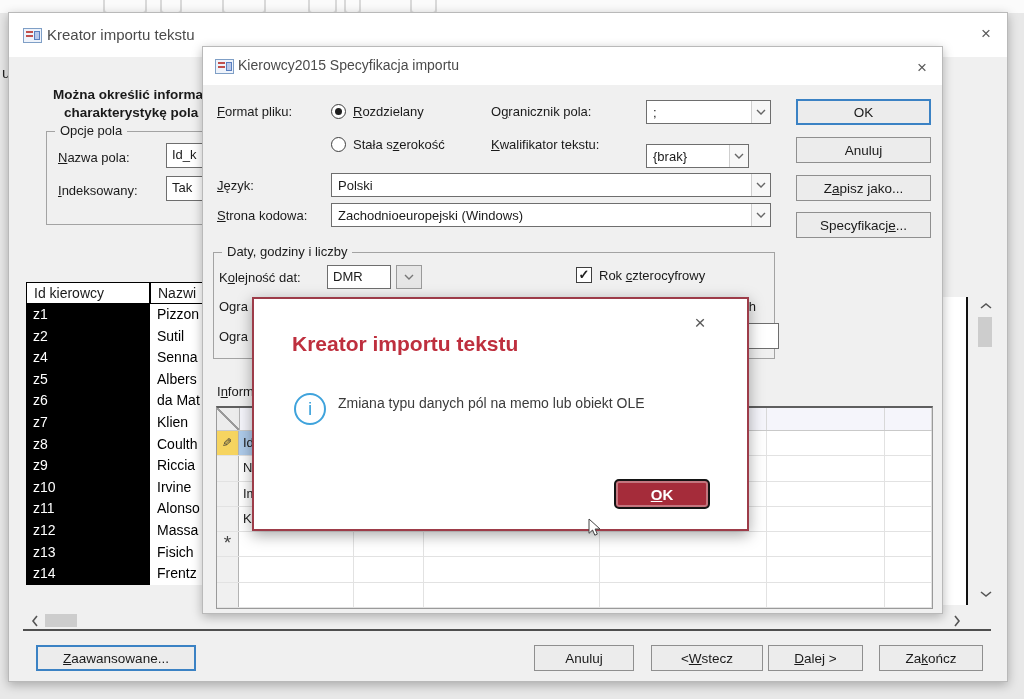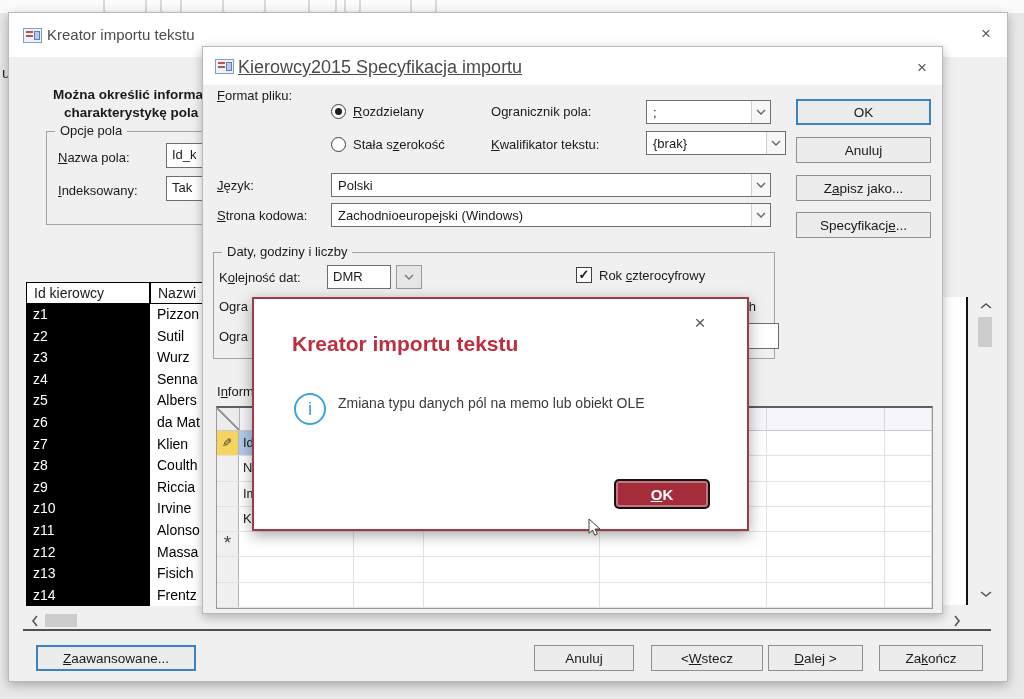--- a/index.html
+++ b/index.html
@@ -129,24 +129,20 @@
       <div>
           <div class="prow">
             <div class="pc1">z1</div>
             <div class="pc2">Pizzon</div>
           </div>
           <div class="prow">
             <div class="pc1">z2</div>
             <div class="pc2">Sutil</div>
           </div>
           <div class="prow">
-            <div class="pc1">z3</div>
-            <div class="pc2">Wurz</div>
-          </div>
-          <div class="prow">
             <div class="pc1">z4</div>
             <div class="pc2">Senna</div>
           </div>
           <div class="prow">
             <div class="pc1">z5</div>
             <div class="pc2">Albers</div>
           </div>
           <div class="prow">
             <div class="pc1">z6</div>
             <div class="pc2">da Mat</div>
@@ -220,40 +216,40 @@
     <div class="btn" style="left:870px;top:632px;width:104px;height:26px;">Za<u>k</u>ończ</div>
   </div>
 
   <div class="dlg" style="left:202px;top:46px;width:739px;height:566px;">
     <div class="titlebar" style="height:38px;"></div>
     <div class="formicon" style="left:12px;top:12px;">
       <span class="bar1"></span>
         <span class="bar2"></span>
         <span class="blu"></span>
     </div>
-    <span class="title-text" style="left:35px;top:10px;font-size:18px;text-decoration:underline;">Kierowcy2015 Specyfikacja importu</span>
+    <span class="title-text" style="left:35px;top:10px;font-size:14px;">Kierowcy2015 Specyfikacja importu</span>
     <div class="closebox" style="left:706px;top:8px;">×</div>
 
-    <span class="lbl" style="left:14px;top:41px;text-align:center;"><u>F</u>ormat pliku:</span>
+    <span class="lbl" style="left:14px;top:57px;text-align:center;"><u>F</u>ormat pliku:</span>
     <div class="radio sel" style="left:128px;top:57px;"></div>
     <span class="lbl" style="left:150px;top:57px;"><u>R</u>ozdzielany</span>
     <div class="radio" style="left:128px;top:90px;"></div>
     <span class="lbl" style="left:150px;top:90px;">Stała s<u>z</u>erokość</span>
 
     <span class="lbl" style="left:288px;top:57px;">O<u>g</u>ranicznik pola:</span>
     <div class="combo" style="left:443px;top:53px;width:125px;">
       <span class="val">;</span>
       <span class="dd">
         <svg width="10" height="6" viewBox="0 0 10 6">
             <polyline points="1,1 5,5 9,1" fill="none" stroke="#666" stroke-width="1.4"></polyline>
           </svg>
       </span>
     </div>
     <span class="lbl" style="left:288px;top:90px;"><u>K</u>walifikator tekstu:</span>
-    <div class="combo" style="left:443px;top:84px;width:140px;">
+    <div class="combo" style="left:443px;top:97px;width:103px;">
       <span class="val">{brak}</span>
       <span class="dd">
         <svg width="10" height="6" viewBox="0 0 10 6">
             <polyline points="1,1 5,5 9,1" fill="none" stroke="#666" stroke-width="1.4"></polyline>
           </svg>
       </span>
     </div>
 
     <div class="btn default" style="left:593px;top:52px;width:135px;height:26px;">OK</div>
     <div class="btn" style="left:593px;top:90px;width:135px;height:26px;">Anuluj</div>

